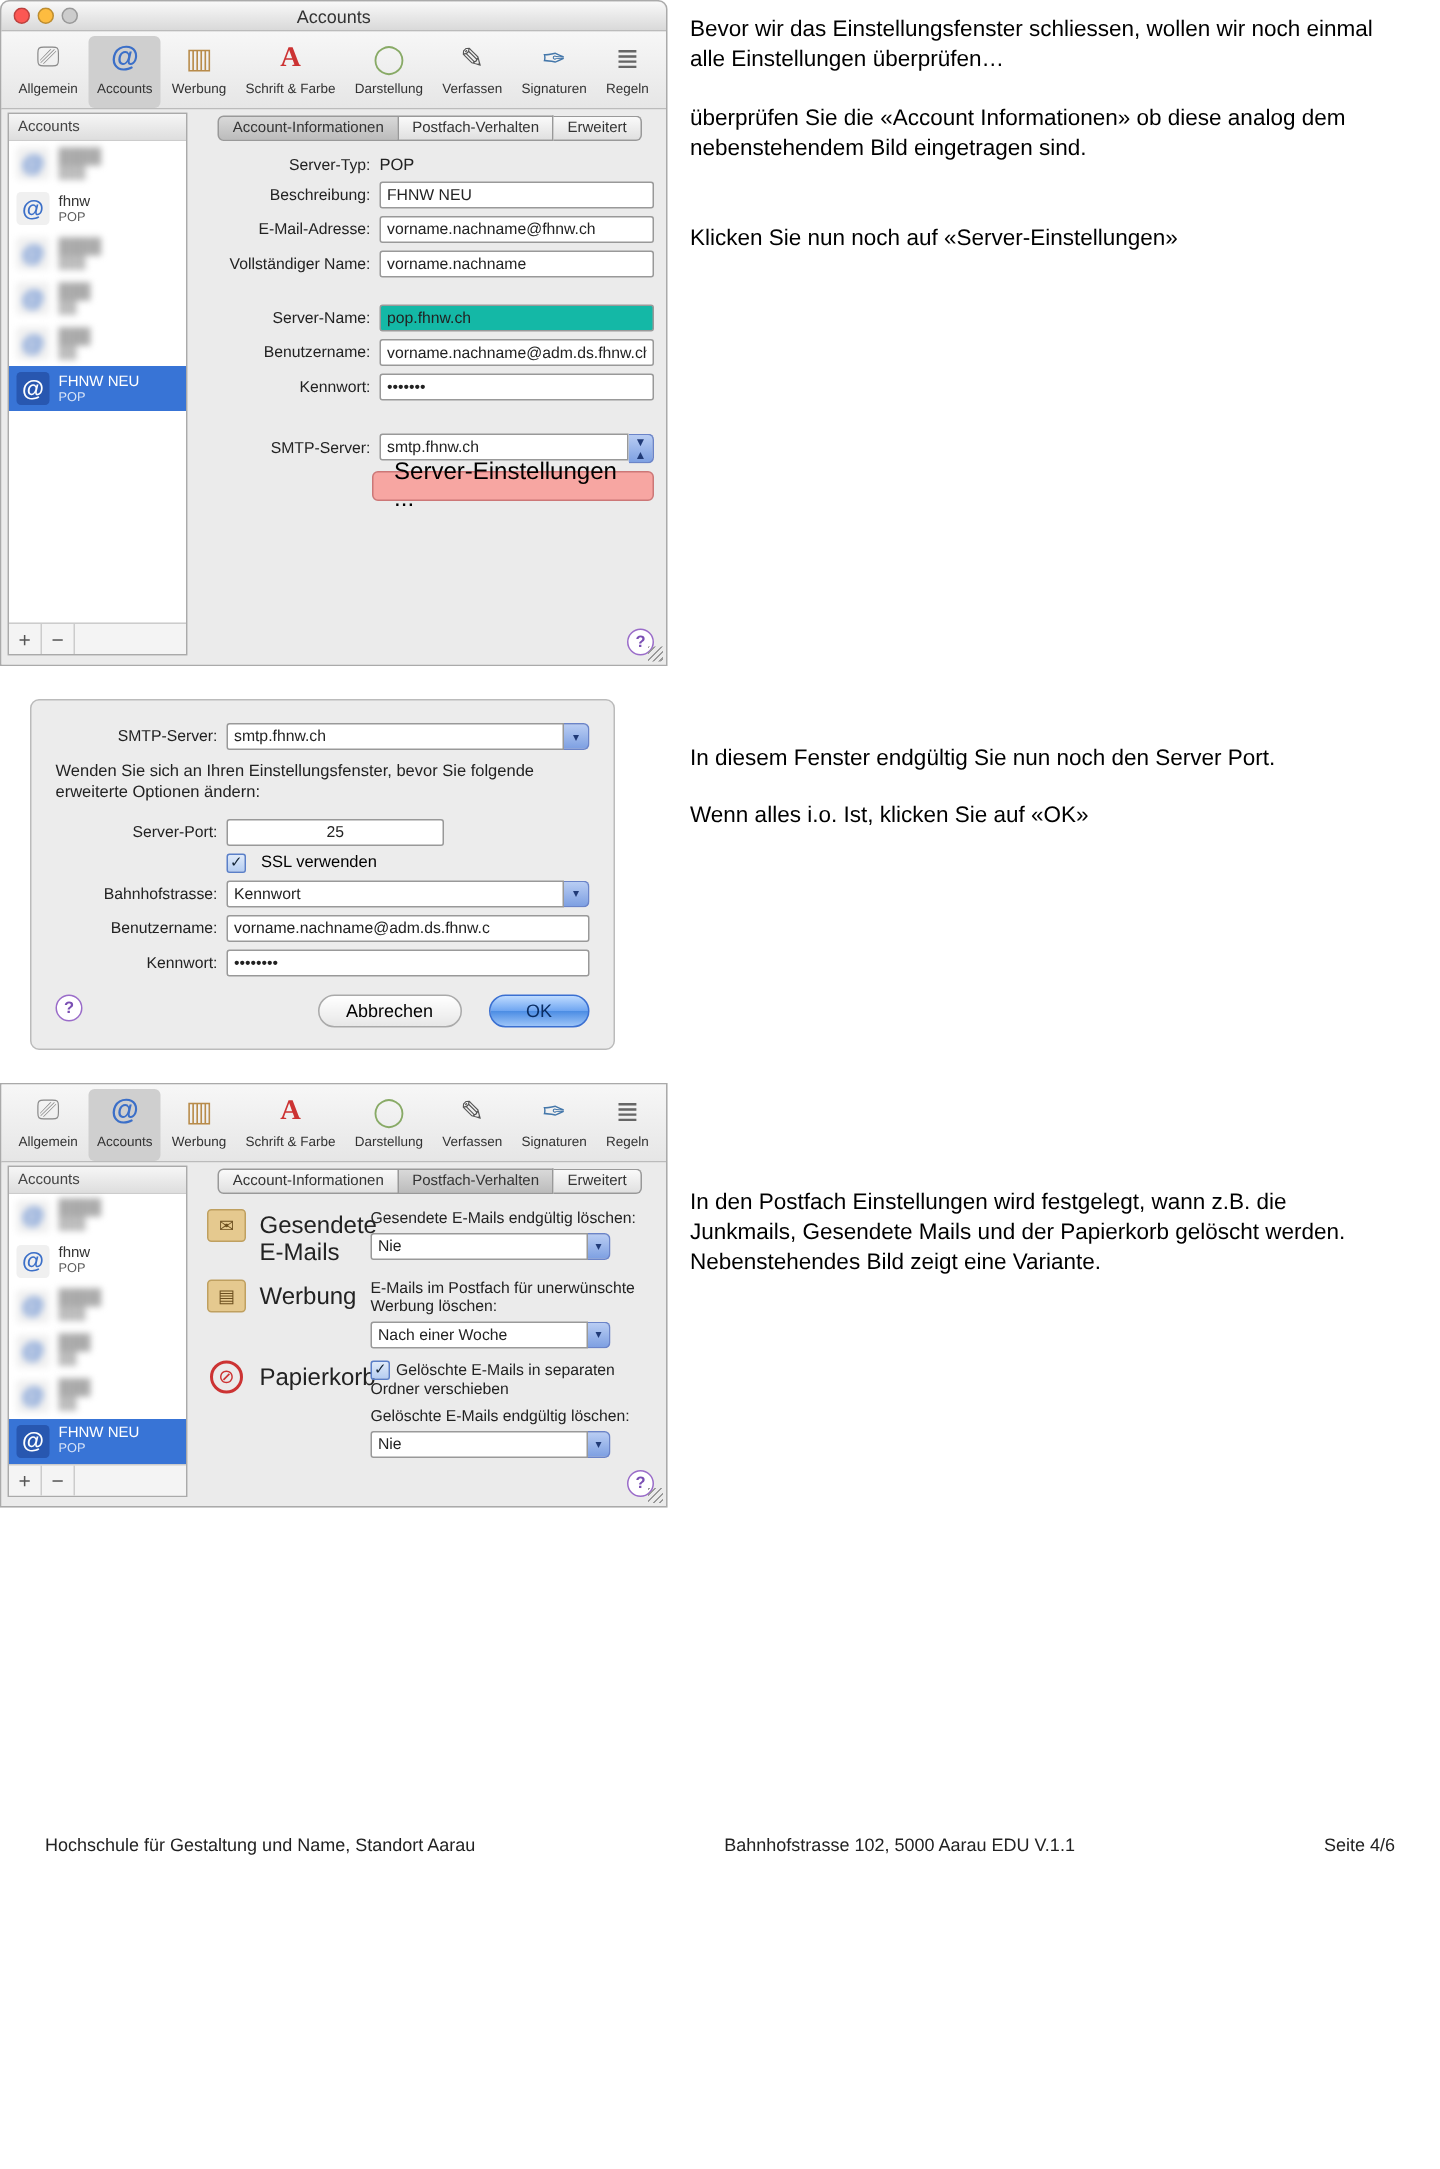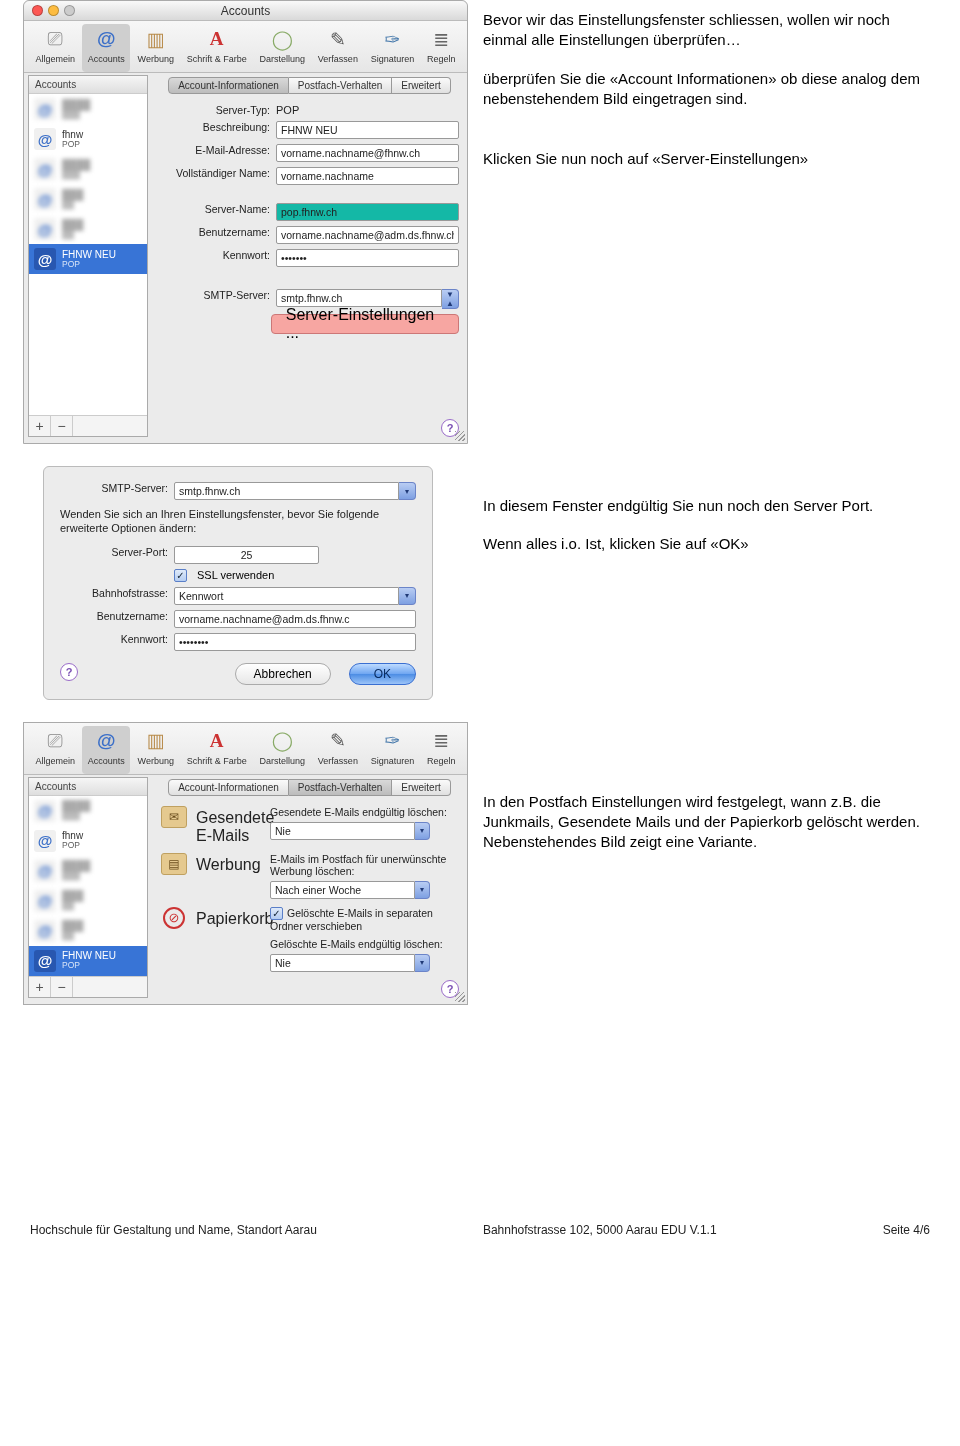--- a/index.html
+++ b/index.html
@@ -5,21 +5,21 @@
   * { box-sizing: border-box; }
   body {
     margin: 0;
     width: 960px;
     font-family: "Lucida Grande", "Helvetica Neue", Arial, sans-serif;
     font-size: 11px;
     color: #000;
     background: #fff;
   }
   .page { width: 960px; padding: 0; }
-  .row { display: flex; align-items: flex-start; padding-left: 23px; }
+  .row { display: flex; align-items: flex-start; }
   .shot-col { flex: 0 0 445px; }
   .text-col { flex: 1 1 auto; padding: 10px 30px 0 15px; font-size: 15px; line-height: 1.35; }
   .text-col p { margin: 0 0 18px; }
 
   
   .mac-window {
     width: 445px;
     background: #ececec;
     border: 1px solid #aaa;
     border-radius: 6px 6px 0 0;
@@ -74,21 +74,21 @@
   .sq{width:22px;height:20px;border-right:1px solid #ccc;display:flex;align-items:center;justify-content:center;color:#555;font-size:14px}
 
   .main1{flex:1;padding:4px 8px 10px;position:relative}
   .tabs1{display:flex;justify-content:center;margin-bottom:10px}
   .seg{border:1px solid #999;background:linear-gradient(#fafafa,#e0e0e0);padding:2px 9px;font-size:10px;color:#333}
   .seg:first-child{border-radius:4px 0 0 4px}
   .seg:last-child{border-radius:0 4px 4px 0;border-left:none}
   .seg+.seg{border-left:none}
   .seg.act{background:linear-gradient(#d9d9d9,#bcbcbc)}
 
-  .frow{display:flex;margin:5px 0;gap:6px}
+  .frow{display:flex;align-items:center;margin:5px 0;gap:6px}
   .frow .lab{width:110px;text-align:right;font-size:10.5px;color:#222}
   .frow .val{font-size:11px;color:#222}
   .tf{flex:1;height:18px;background:#fff;border:1px solid #999;border-radius:2px;padding:1px 4px;font-size:10.5px;color:#222}
   .tf.hl{background:#14b8a6}
   .combo{flex:1;display:flex;align-items:stretch}
   .combo .tf{border-radius:2px 0 0 2px}
   .combo .car{width:17px;border:1px solid #6b84c8;border-left:none;background:linear-gradient(#b9cdf3,#7ea0e2);border-radius:0 4px 4px 0;display:flex;align-items:center;justify-content:center;color:#203a77;font-size:8px}
   .pillbtn{height:20px;border:1px solid #999;background:linear-gradient(#fafafa,#e2e2e2);border-radius:4px;padding:1px 14px;font-size:16px;display:flex;align-items:center}
   .pillbtn.hl{background:#f7a6a2;border-color:#c77}
   .helpbadge{position:absolute;right:8px;bottom:6px;width:18px;height:18px;border:1px solid #9a6cc9;border-radius:50%;display:flex;align-items:center;justify-content:center;color:#7a4fb3;font-weight:bold;font-size:11px;background:#fff}

